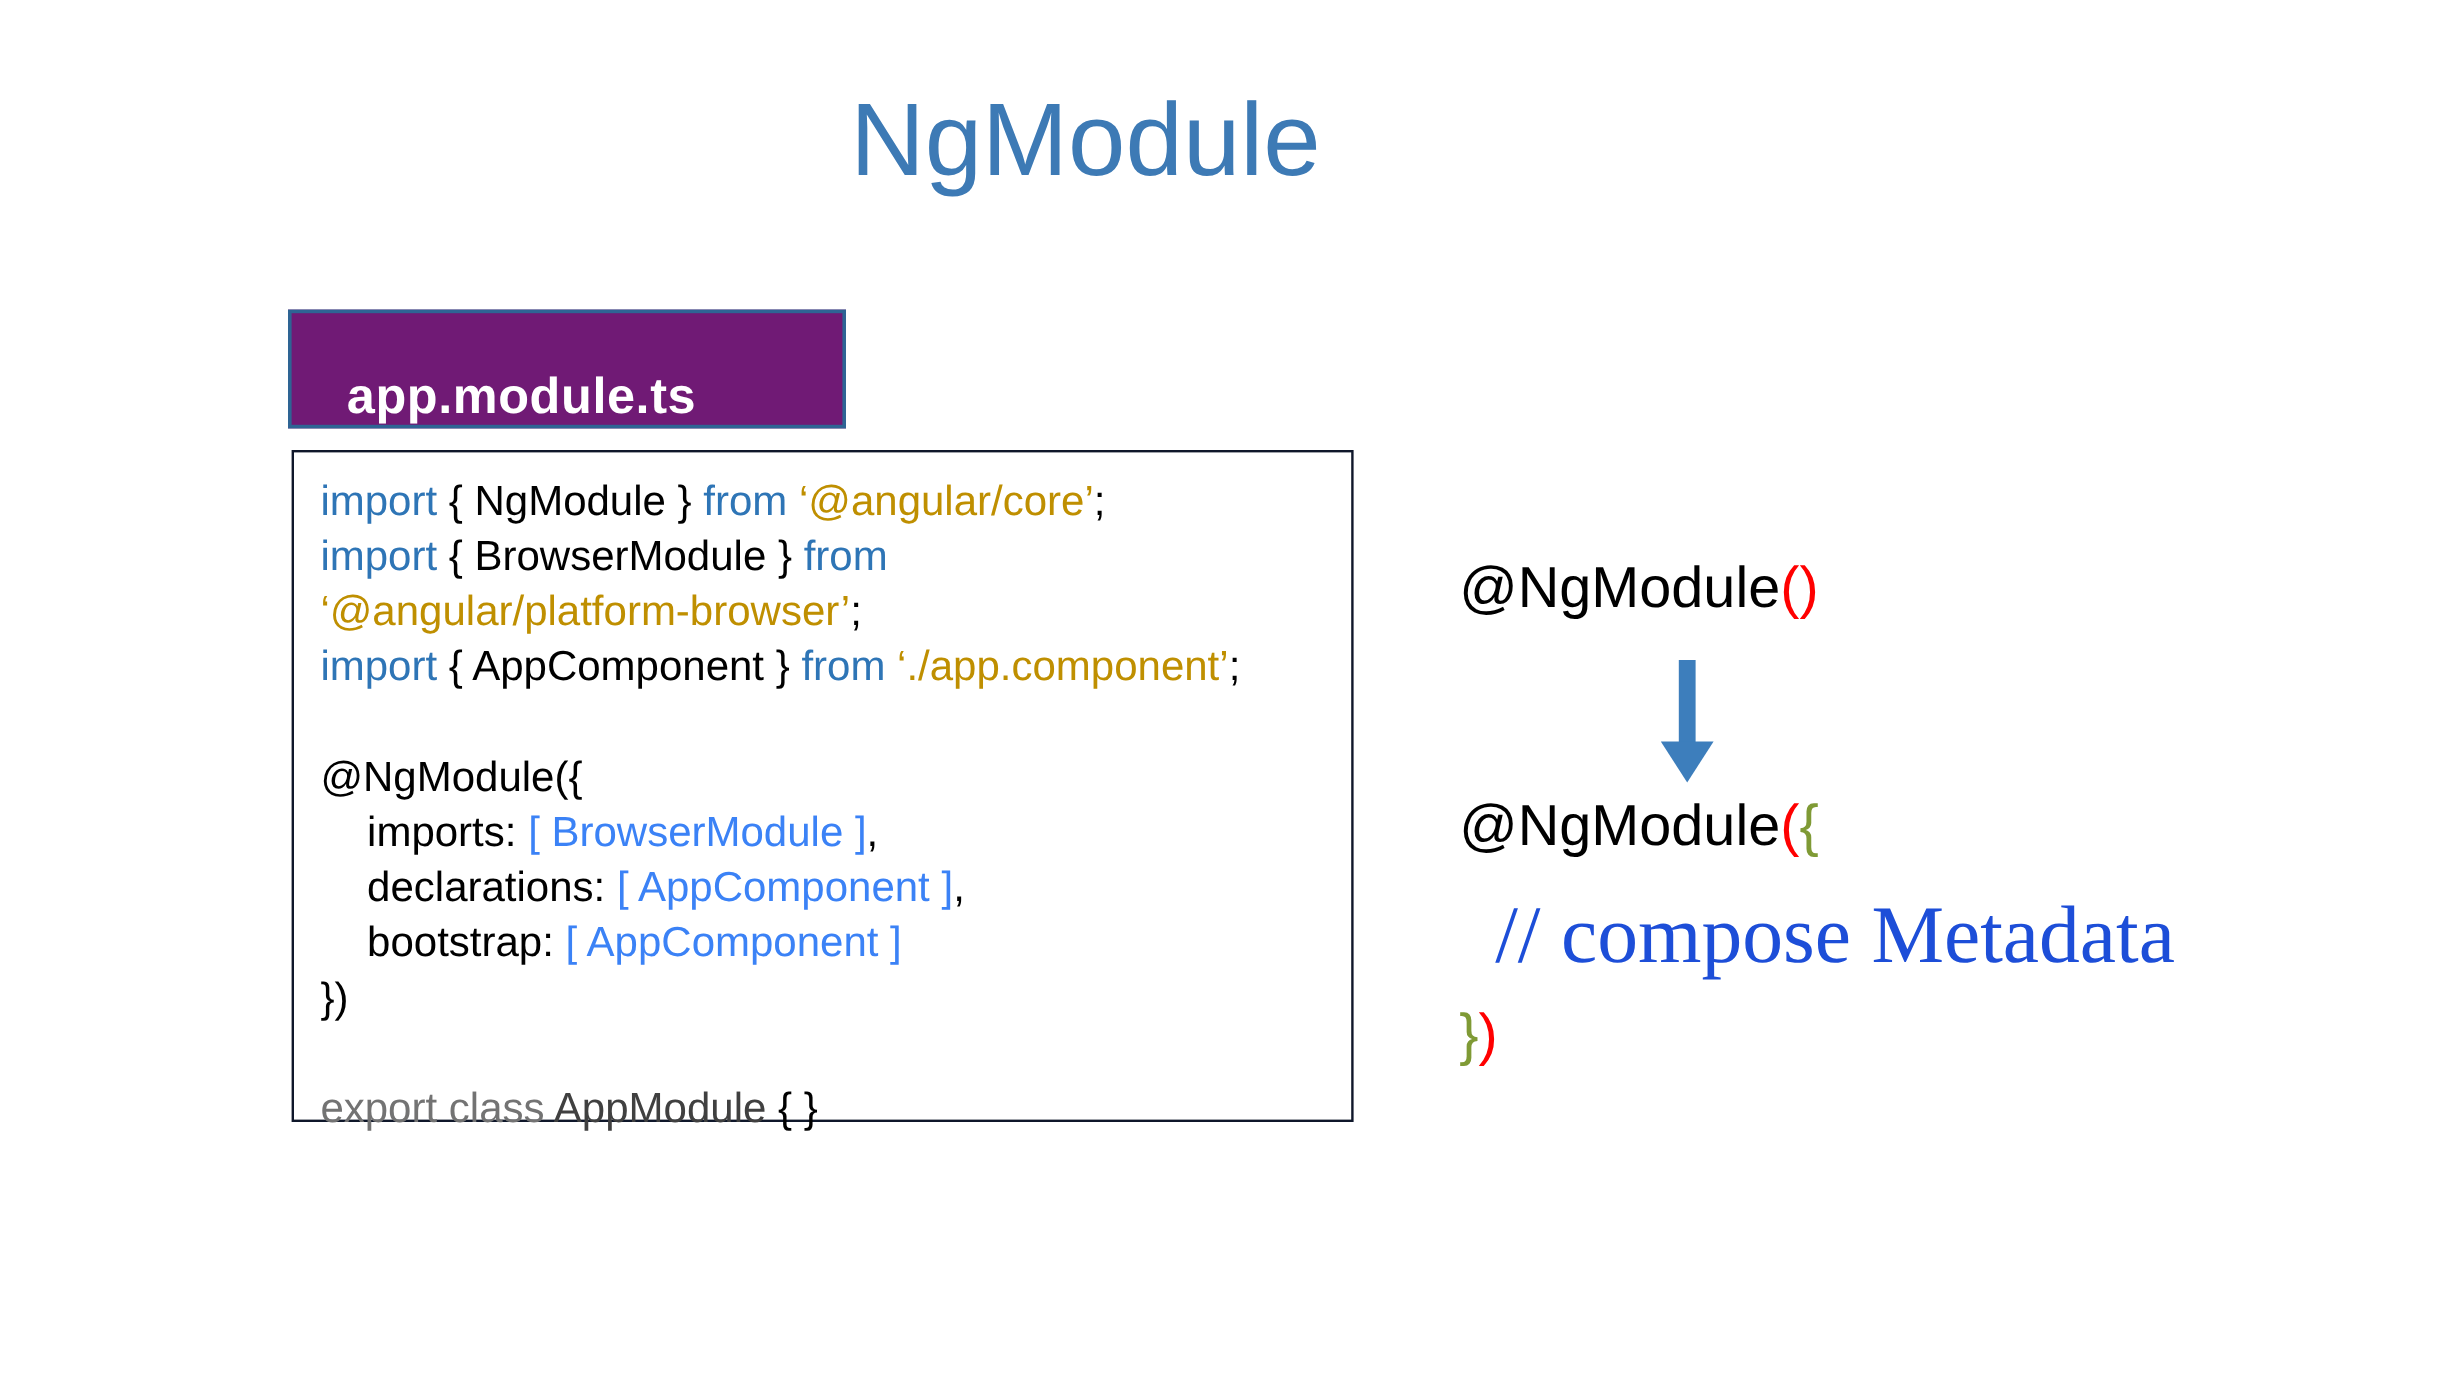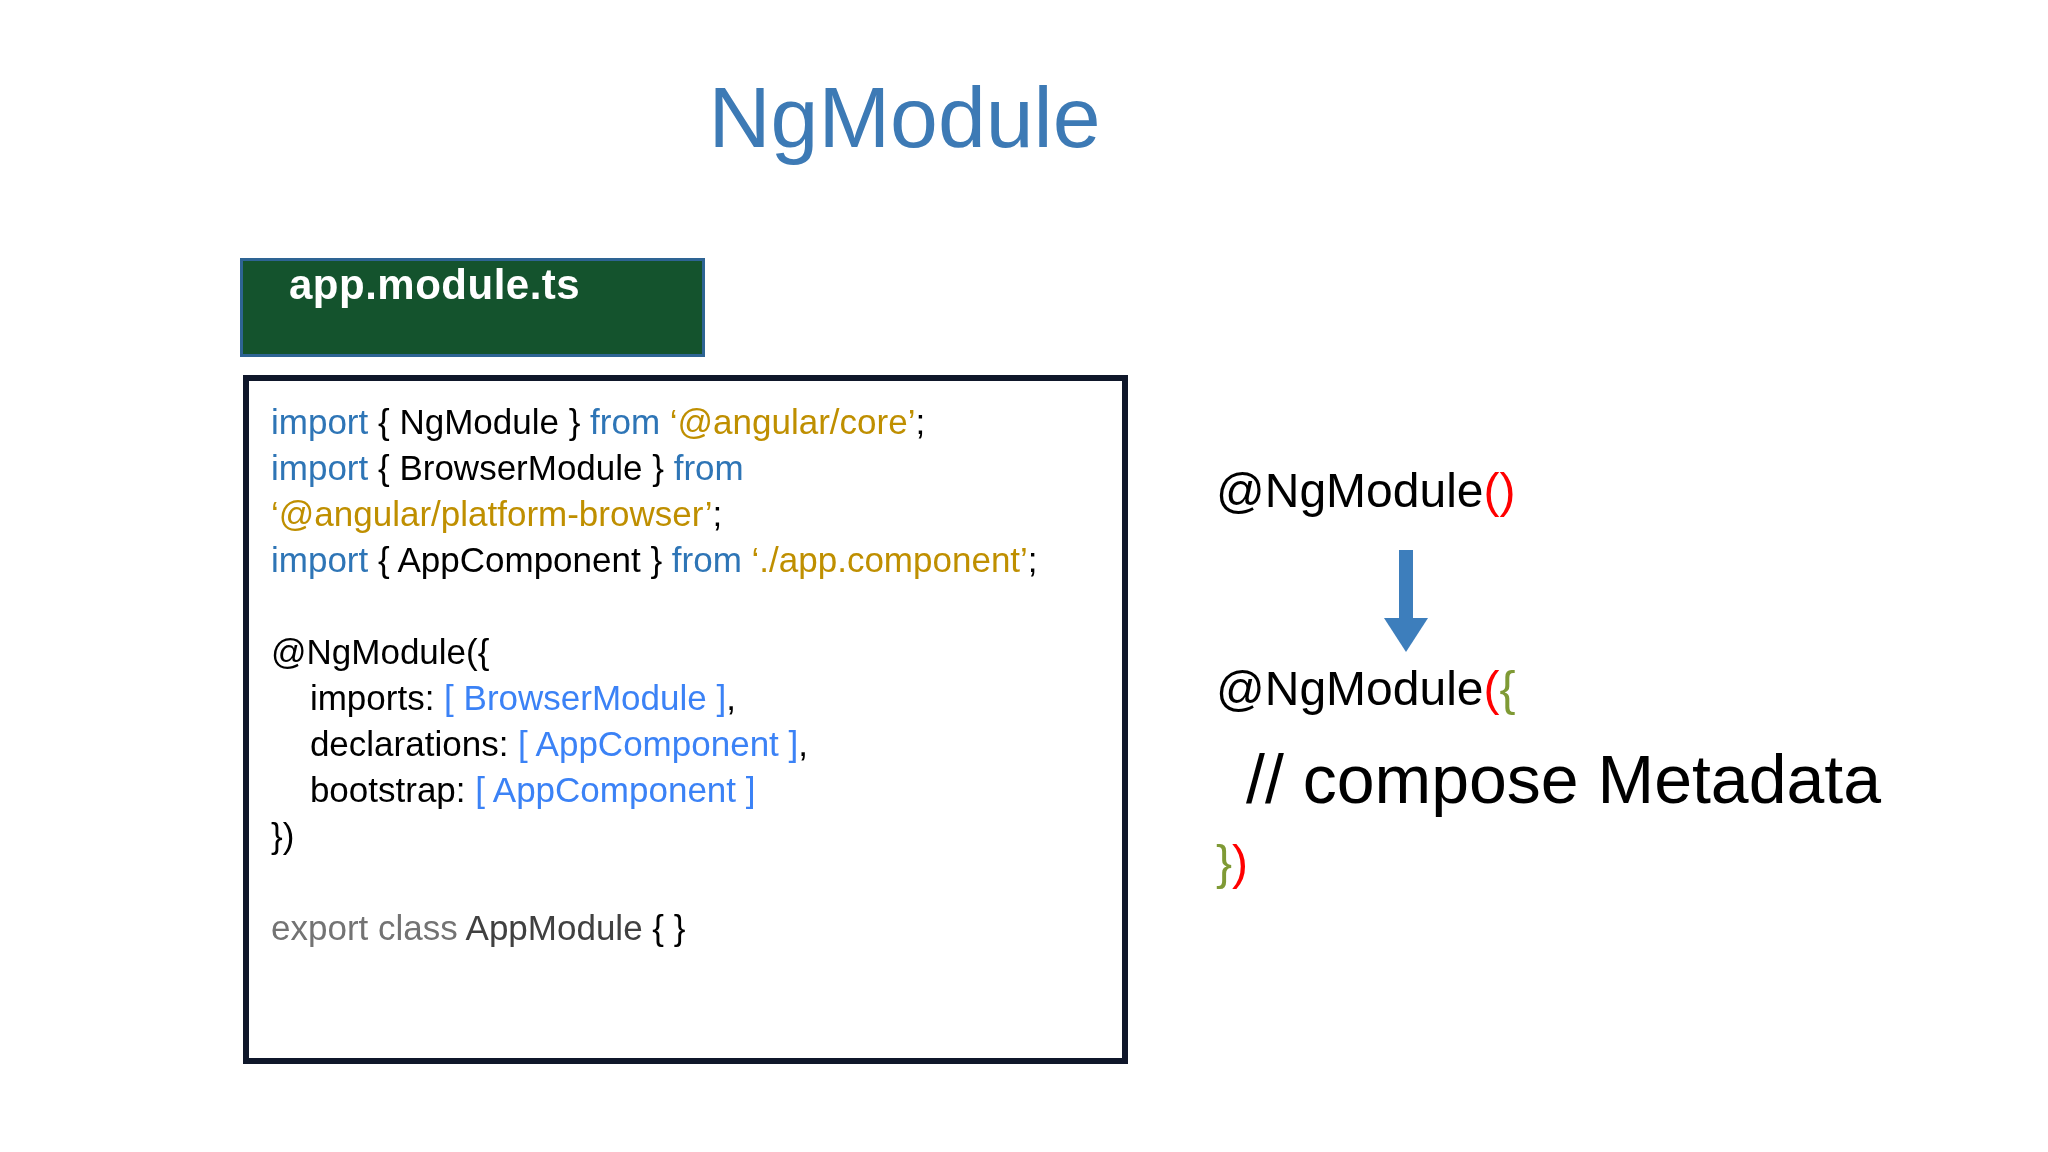--- a/index.html
+++ b/index.html
@@ -39,42 +39,42 @@
     width: 890px;
     height: 745px;
   }
 
   #file-tab {
     position: absolute;
     left: 0px;
     top: 0px;
     width: 465px;
     height: 99px;
-    background: #14532d;
+    background: #701a75;
     border: 3px solid #2e6494;
     box-sizing: border-box;
     display: flex;
-    align-items: flex-start;
+    align-items: flex-end;
   }
   #file-tab-label {
     color: #ffffff;
     font-size: 42px;
     font-weight: bold;
     padding-left: 46px;
     letter-spacing: 0.5px;
     white-space: nowrap;
   }
 
   #code-box {
     position: absolute;
     left: 3px;
     top: 117px;
     width: 885px;
-    height: 689px;
-    border: 6px solid #0f172a;
+    height: 560px;
+    border: 2px solid #0f172a;
     box-sizing: border-box;
     background: #ffffff;
   }
 
   #code-listing {
     position: absolute;
     left: 22px;
     top: 18px;
     right: 4px;
     font-size: 35px;
@@ -101,21 +101,21 @@
     width: 800px;
   }
   .deco-line {
     font-size: 48px;
     line-height: 86px;
     color: #000000;
     white-space: pre;
   }
   .paren-red  { color: #ff0000; }
   .brace-olive{ color: #7f9a35; }
-  .comment    { color: #000000; }
+  .comment    { color: #1d4ed8; font-family: Liberation Serif, serif; }
 
   #deco-line-1 { position: absolute; left: 0px;  top: 0px;   }
   #flow-arrow  { position: absolute; left: 150px; top: 100px; }
   #deco-line-2 { position: absolute; left: 0px;  top: 198px; }
   #deco-line-3 { position: absolute; left: 30px; top: 288px; font-size: 68px; }
   #deco-line-4 { position: absolute; left: 0px;  top: 372px; }
 </style>
 </head>
 <body>
 

